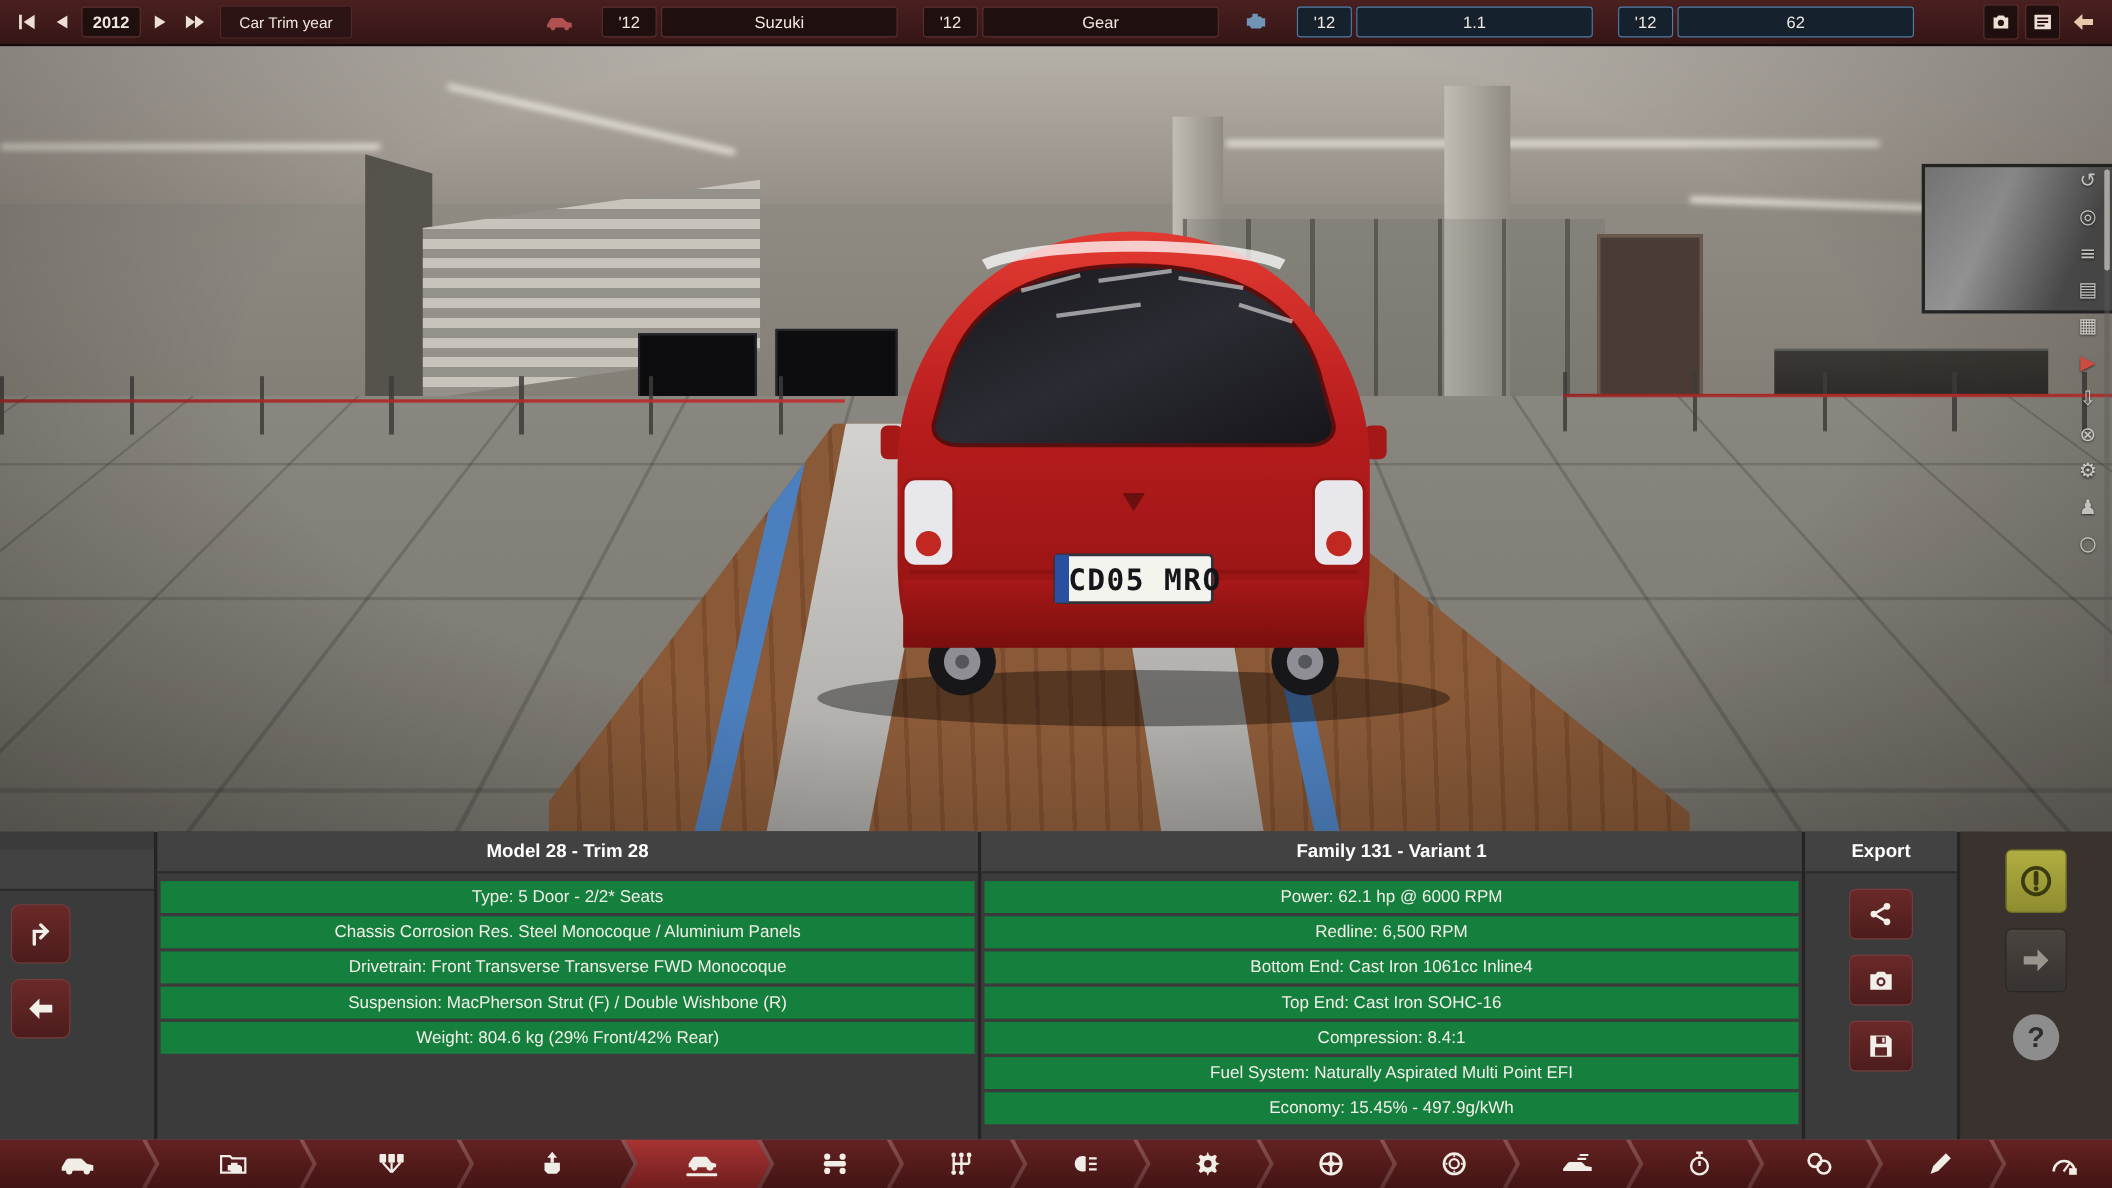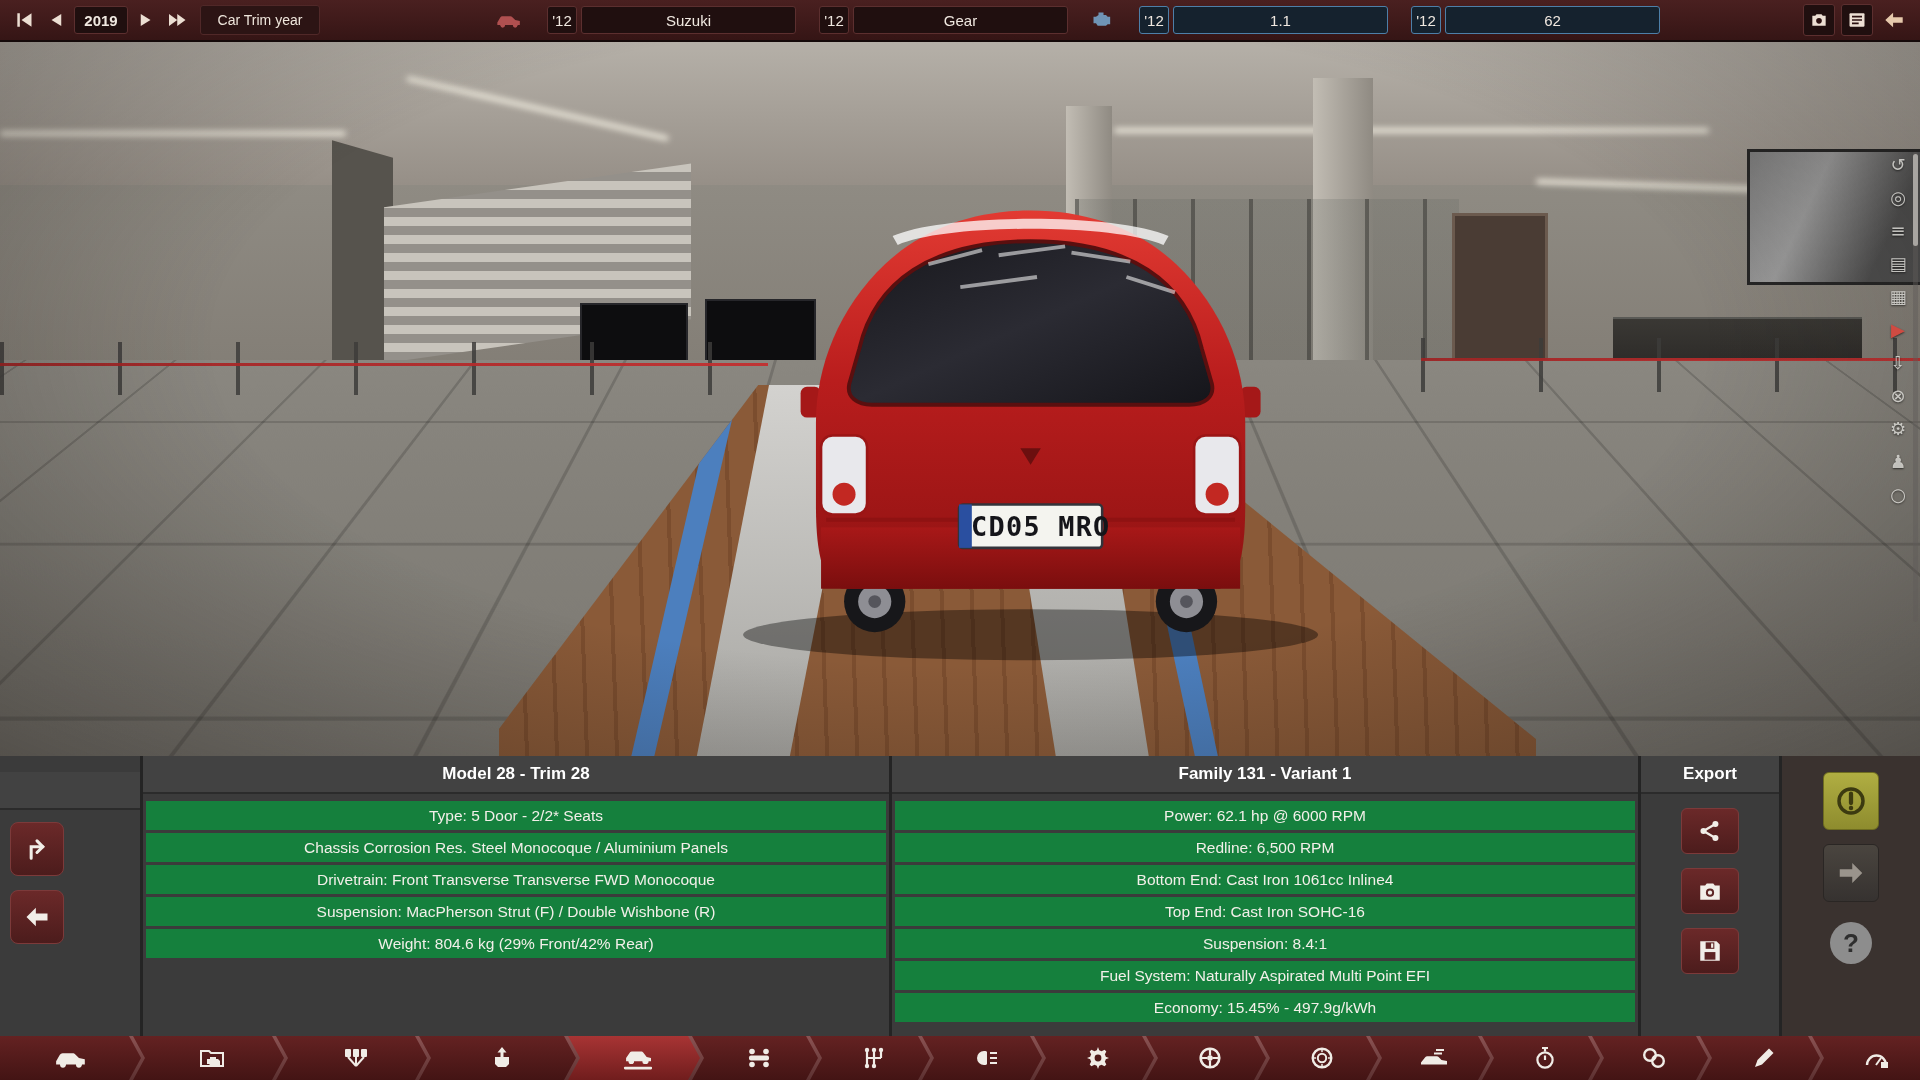--- a/index.html
+++ b/index.html
@@ -8,21 +8,21 @@
   
   .topbar{position:absolute;top:0;left:0;width:1920px;height:42px;
     background:linear-gradient(#4a2020,#351515);border-bottom:2px solid #150a0a;
     display:flex;align-items:center;box-sizing:border-box;padding:0 8px;color:#efe6dc;z-index:50;}
   .tb-btn{width:28px;height:28px;display:flex;align-items:center;justify-content:center;cursor:pointer;margin:0 2px;}
   .tb-btn svg{display:block}
   .tb-field{height:28px;line-height:28px;text-align:center;background:#200f0f;border:1px solid #5c2f2f;
     border-radius:3px;font-size:15px;color:#f0e8e0;margin:0 2px;box-sizing:border-box;}
   .tb-field.blue{border-color:#4d7fa8;background:#15222e;}
   .w-year{width:54px;font-weight:bold;}
-  .w-badge{width:30px;margin-left:21px;}
+  .w-badge{width:50px;margin-left:21px;}
   .w-wide{width:215px;}
   .tb-label{height:28px;line-height:28px;width:118px;text-align:center;background:#2c1414;border:1px solid #502828;
     border-radius:3px;font-size:14px;margin-left:6px;}
   .tb-caricon{margin-left:172px;width:34px;display:flex;justify-content:center;}
   .tb-engicon{margin-left:14px;width:34px;display:flex;justify-content:center;}
   .tb-right{margin-left:auto;display:flex;align-items:center;}
   .tb-right .tb-btn{width:30px;height:30px;background:#200f0f;border:1px solid #5c2f2f;border-radius:3px;margin:0 3px;}
   .tb-right .tb-btn.plain{background:none;border:none;}
 
   
@@ -132,21 +132,21 @@
     <div class="tb-btn">
       <svg width="20" height="20" viewBox="0 0 24 24" fill="#ecdfd3">
           <path d="M4 4h3v16H4zM21 4L9 12l12 8z"></path>
         </svg>
     </div>
     <div class="tb-btn">
       <svg width="18" height="18" viewBox="0 0 24 24" fill="#ecdfd3">
           <path d="M19 4L6 12l13 8z"></path>
         </svg>
     </div>
-    <div class="tb-field w-year">2019</div>
+    <div class="tb-field w-year">2012</div>
     <div class="tb-btn">
       <svg width="18" height="18" viewBox="0 0 24 24" fill="#ecdfd3">
           <path d="M5 4l13 8-13 8z"></path>
         </svg>
     </div>
     <div class="tb-btn">
       <svg width="22" height="18" viewBox="0 0 28 24" fill="#ecdfd3">
           <path d="M2 4l11 8L2 20zM13 4l11 8-11 8z"></path>
         </svg>
     </div>
@@ -328,21 +328,21 @@
         </div>
     </div>
 
     <div class="col">
       <div class="col-title">Family 131 - Variant 1</div>
       <div class="spec-list">
           <div class="spec-row">Power: 62.1 hp @ 6000 RPM</div>
           <div class="spec-row">Redline:  6,500 RPM</div>
           <div class="spec-row">Bottom End: Cast Iron 1061cc Inline4</div>
           <div class="spec-row">Top End: Cast Iron SOHC-16</div>
-          <div class="spec-row">Suspension: 8.4:1</div>
+          <div class="spec-row">Compression: 8.4:1</div>
           <div class="spec-row">Fuel System: Naturally Aspirated Multi Point EFI</div>
           <div class="spec-row">Economy: 15.45% - 497.9g/kWh</div>
         </div>
     </div>
 
     <div class="col exportcol">
       <div class="col-title">Export</div>
       <div class="btnstack">
           <div class="exportbtn">
             <svg width="28" height="26" viewBox="0 0 24 24">

